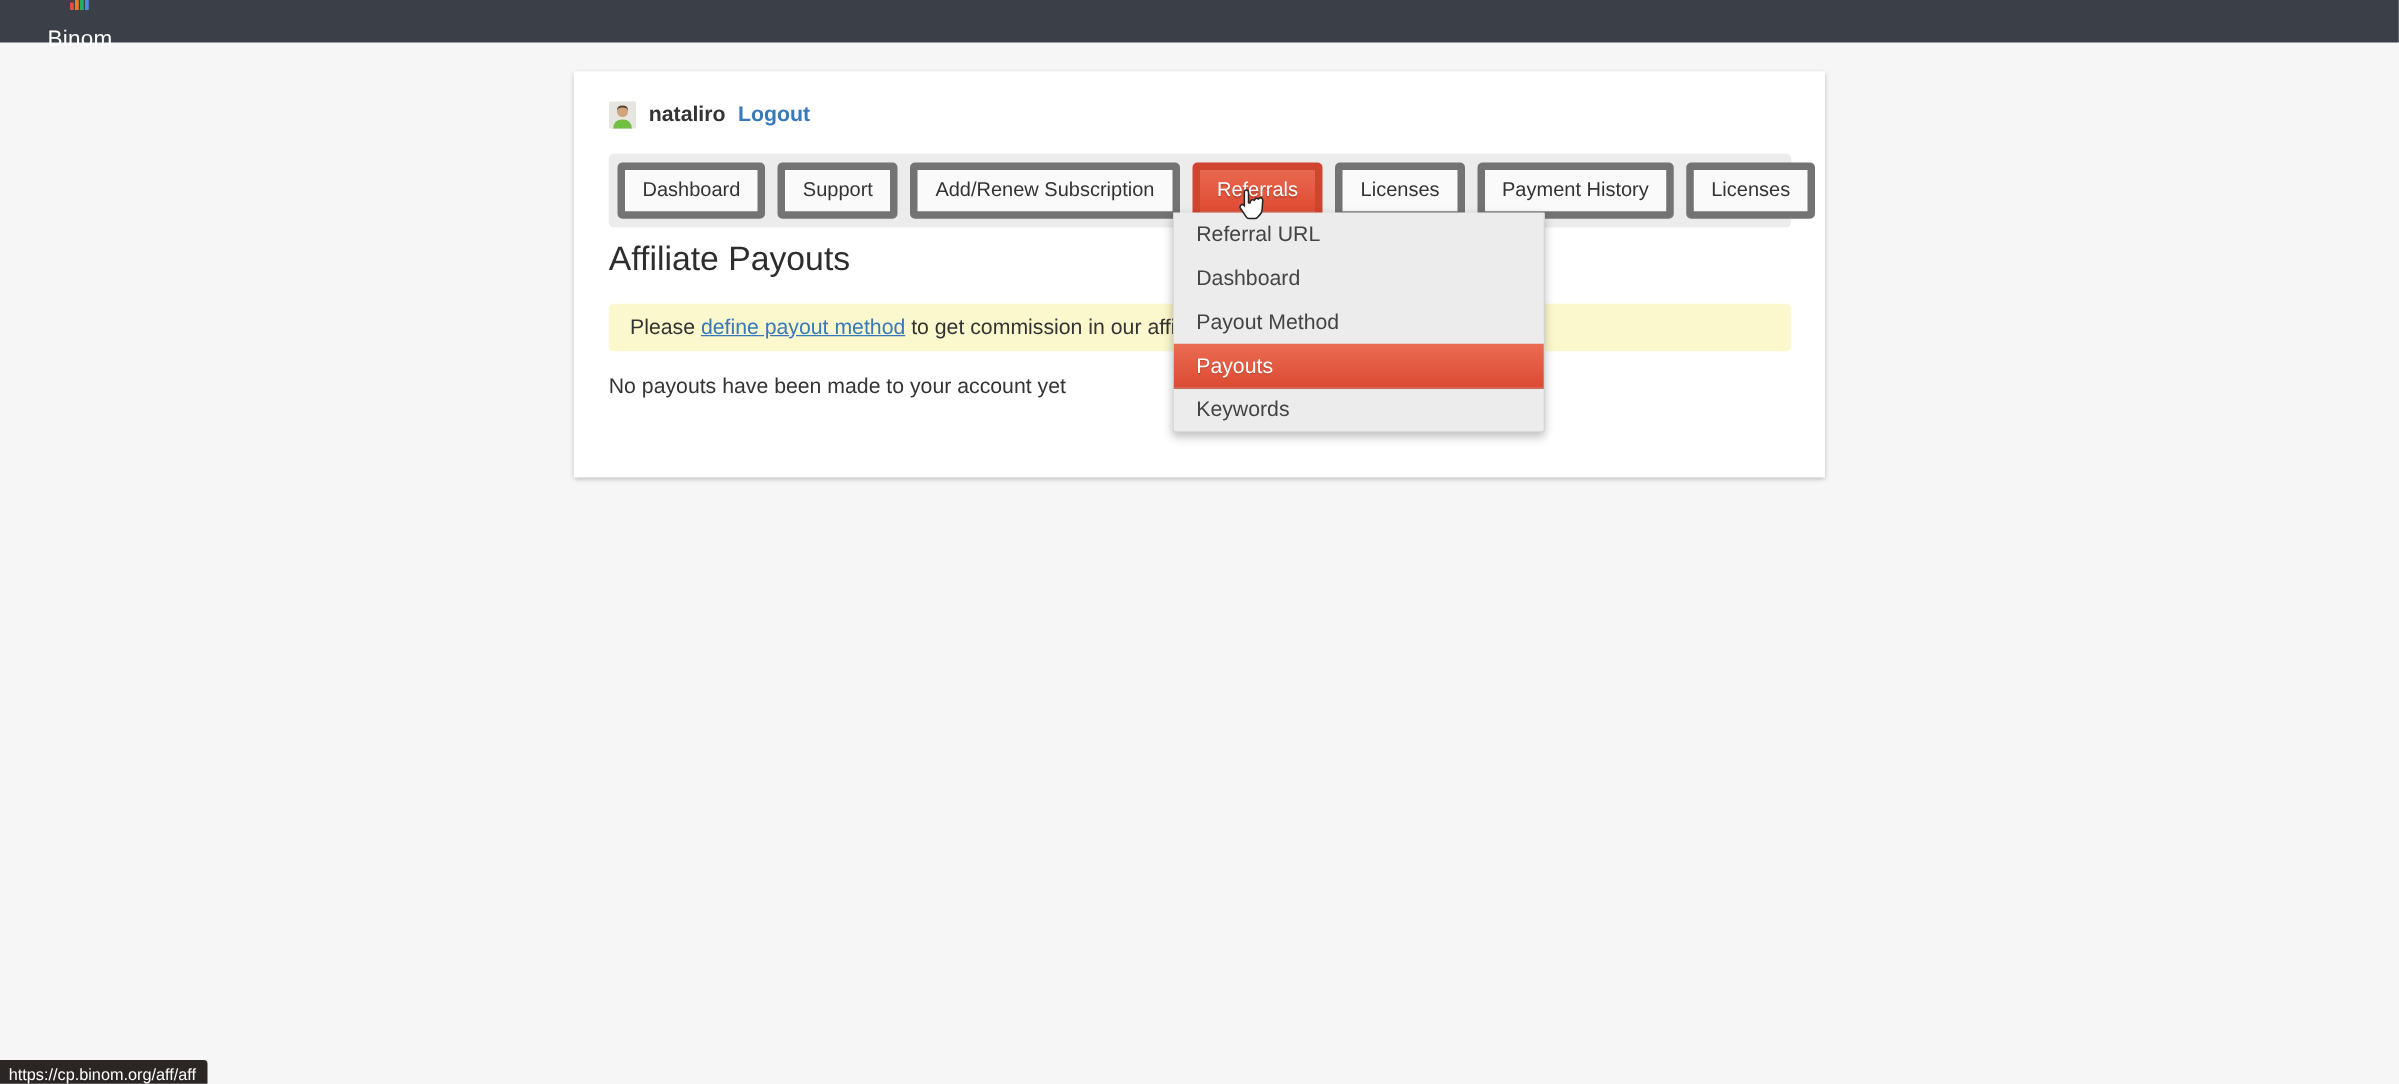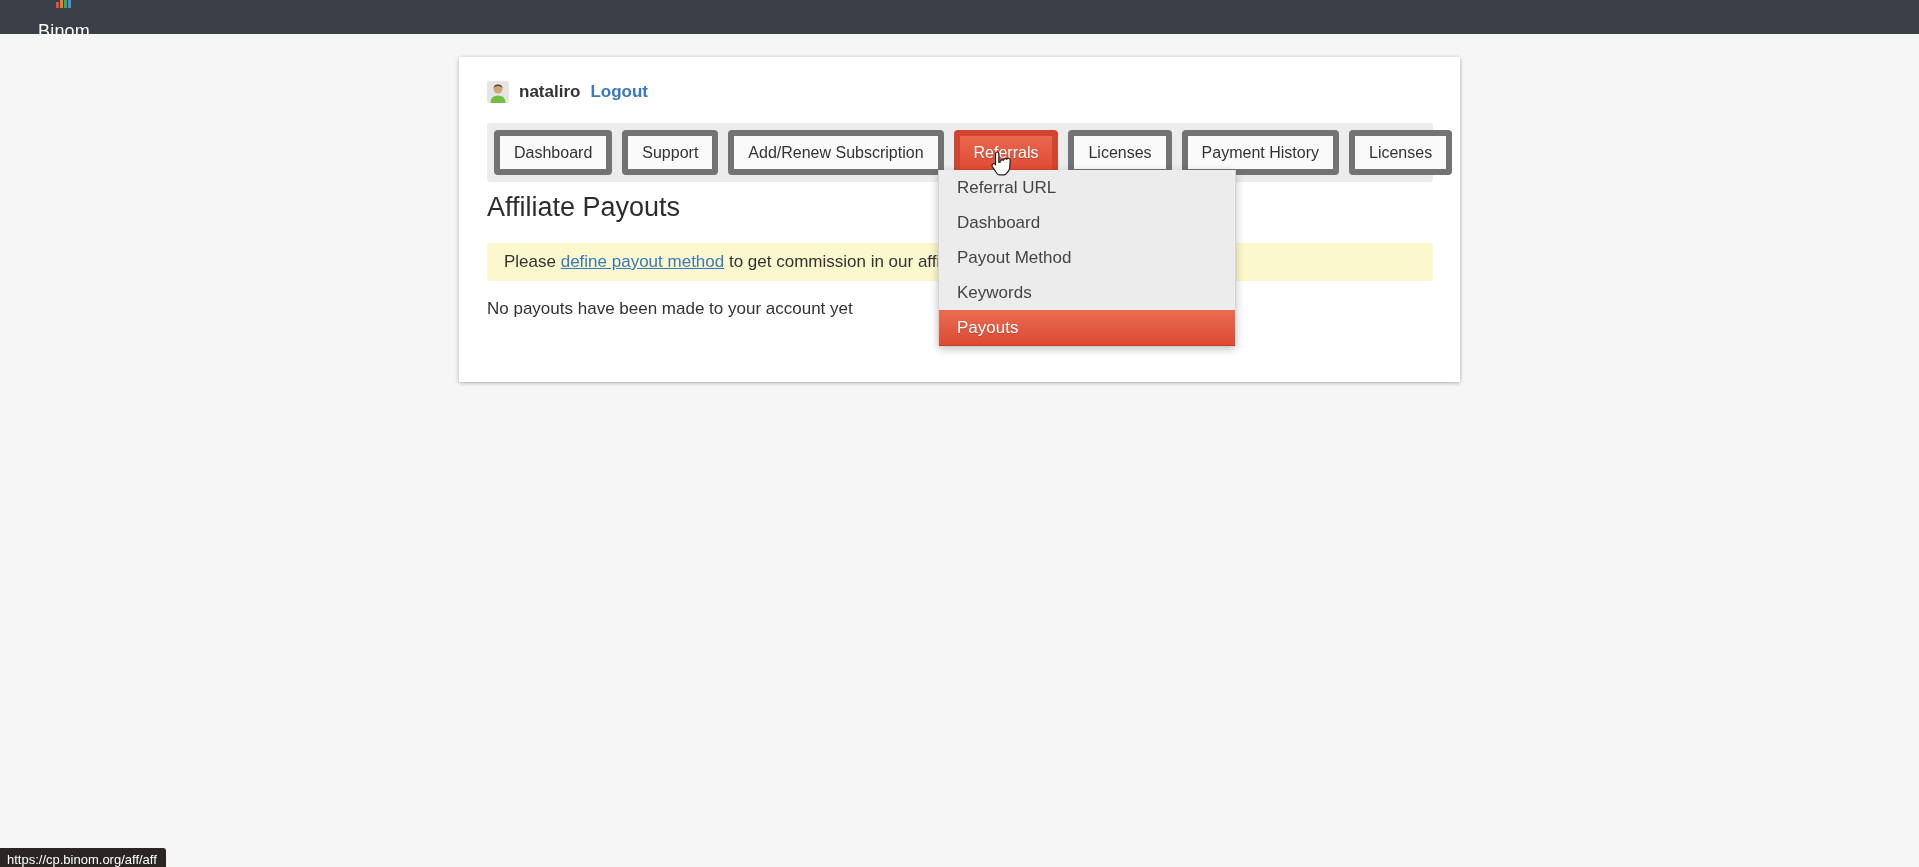--- a/index.html
+++ b/index.html
@@ -104,22 +104,22 @@
       <span>Please </span><a>define payout method</a><span> to get commission in our affilia</span>
     </div>
 
     <div class="empty-msg">No payouts have been made to your account yet</div>
   </div>
 
   <div class="dropdown">
     <div class="dd-item">Referral URL</div>
     <div class="dd-item">Dashboard</div>
     <div class="dd-item">Payout Method</div>
+    <div class="dd-item active">Payouts</div>
     <div class="dd-item">Keywords</div>
-    <div class="dd-item active">Payouts</div>
   </div>
 </div>
 
 <span class="cursor">
   <svg width="26" height="30" viewBox="0 0 26 30">
     <path d="M9 2 c1 0 1.8.8 1.8 1.8 v8.4 l1.2.1.4-1.2 c.3-.9 1.2-1.4 2.1-1.2 l1 .3.4-.7 c.4-.7 1.3-1 2-.7 l.9.4.3-.4 c.5-.6 1.4-.8 2.1-.4.7.4 1 1 1 1.7 l-.5 7.6 c-.1 1.4-.7 2.8-1.6 3.8 l-2 2.3 c-.5.6-1.3 1-2.1 1 h-4.6 c-1 0-1.9-.5-2.4-1.3 L4.3 16.6 c-.5-.8-.4-1.8.3-2.4.7-.7 1.8-.7 2.5 0 l.4.4 V3.8 C7.5 2.8 8 2 9 2 Z" fill="#ffffff" stroke="#222" stroke-width="1.2"></path>
   </svg>
 </span>
 
 <div class="status-tip">https://cp.binom.org/aff/aff</div>

